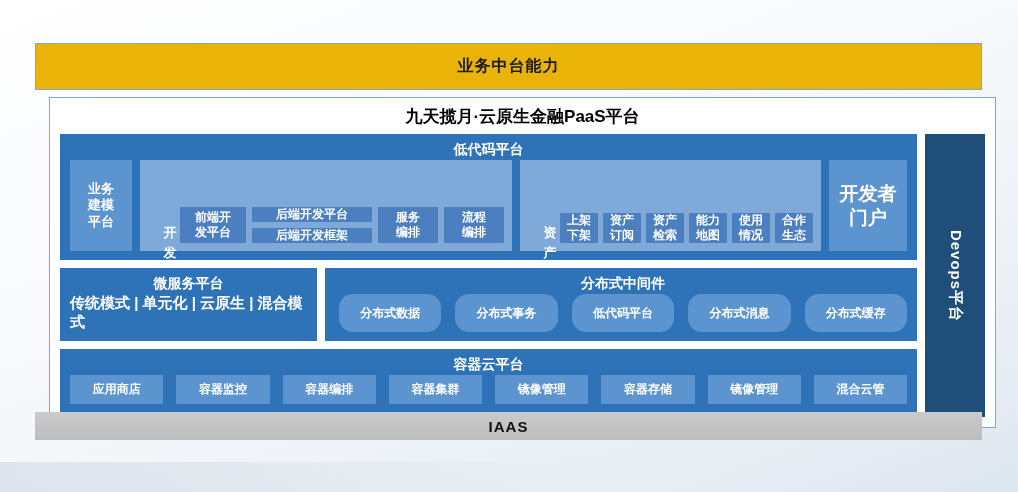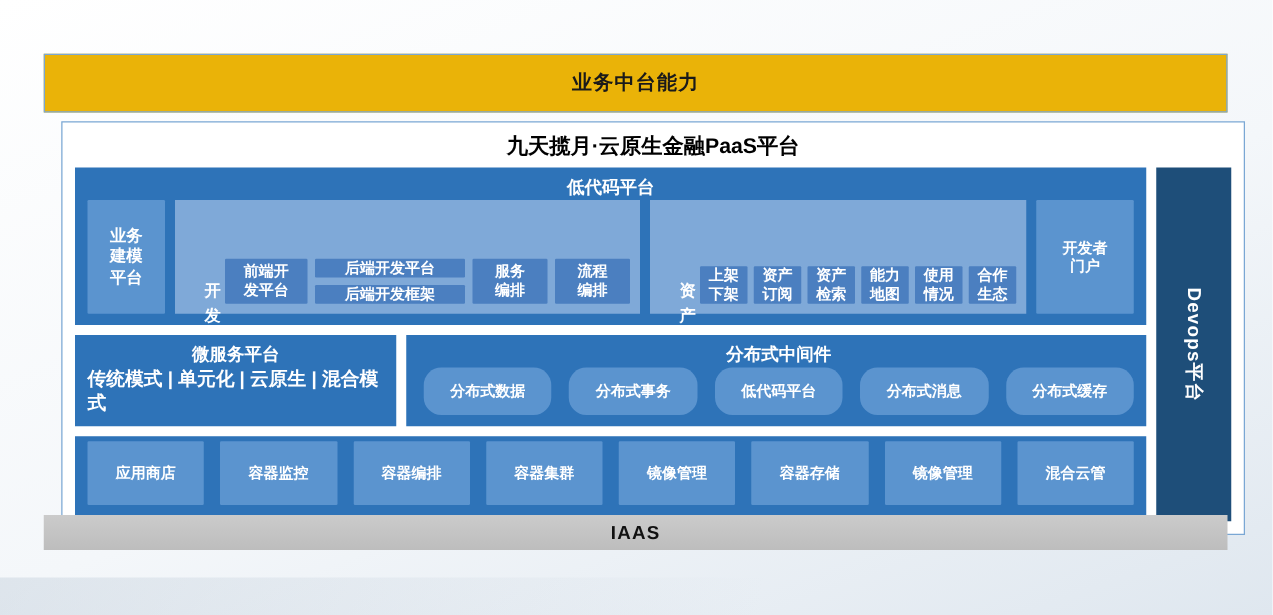--- a/index.html
+++ b/index.html
@@ -61,21 +61,21 @@
   .biz-model { flex: 0 0 62px; font-size: 13px; }
   .panel.dev { flex: 0 0 372px; }
   .dev-row { flex: 1; display: flex; gap: 6px; }
   .dev-row .frontend { flex: 0 0 66px; }
   .backend-col { flex: 1; display: flex; flex-direction: column; gap: 6px; }
   .backend-col .box { flex: 1; }
   .dev-row .orch { flex: 0 0 60px; }
   .panel.asset { flex: 1; }
   .asset-row { flex: 1; display: flex; gap: 5px; }
   .asset-row .box { flex: 1; }
-  .portal { flex: 0 0 78px; font-size: 12px; }
+  .portal { flex: 0 0 78px; font-size: 19px; }
 
   
   .mid-row { flex: 0 0 64px; display: flex; gap: 8px; }
   .sec.micro { flex: 0 0 257px; }
   .modes {
     flex: 1; display: flex; align-items: center; justify-content: center;
     color: #ffffff; font-weight: bold; font-size: 15px;
   }
   .sec.middleware { flex: 1; padding-left: 14px; }
   .row5 { flex: 1; display: flex; gap: 14px; align-items: stretch; }
@@ -181,20 +181,21 @@
               <div class="box light">分布式数据</div>
               <div class="box light">分布式事务</div>
               <div class="box light">低代码平台</div>
               <div class="box light">分布式消息</div>
               <div class="box light">分布式缓存</div>
             </div>
           </div>
         </div>
 
         <div class="sec container-cloud">
+          <div class="sec-title">容器云平台</div>
           <div class="row8">
             <div class="box light">应用商店</div>
             <div class="box light">容器监控</div>
             <div class="box light">容器编排</div>
             <div class="box light">容器集群</div>
             <div class="box light">镜像管理</div>
             <div class="box light">容器存储</div>
             <div class="box light">镜像管理</div>
             <div class="box light">混合云管</div>
           </div>

